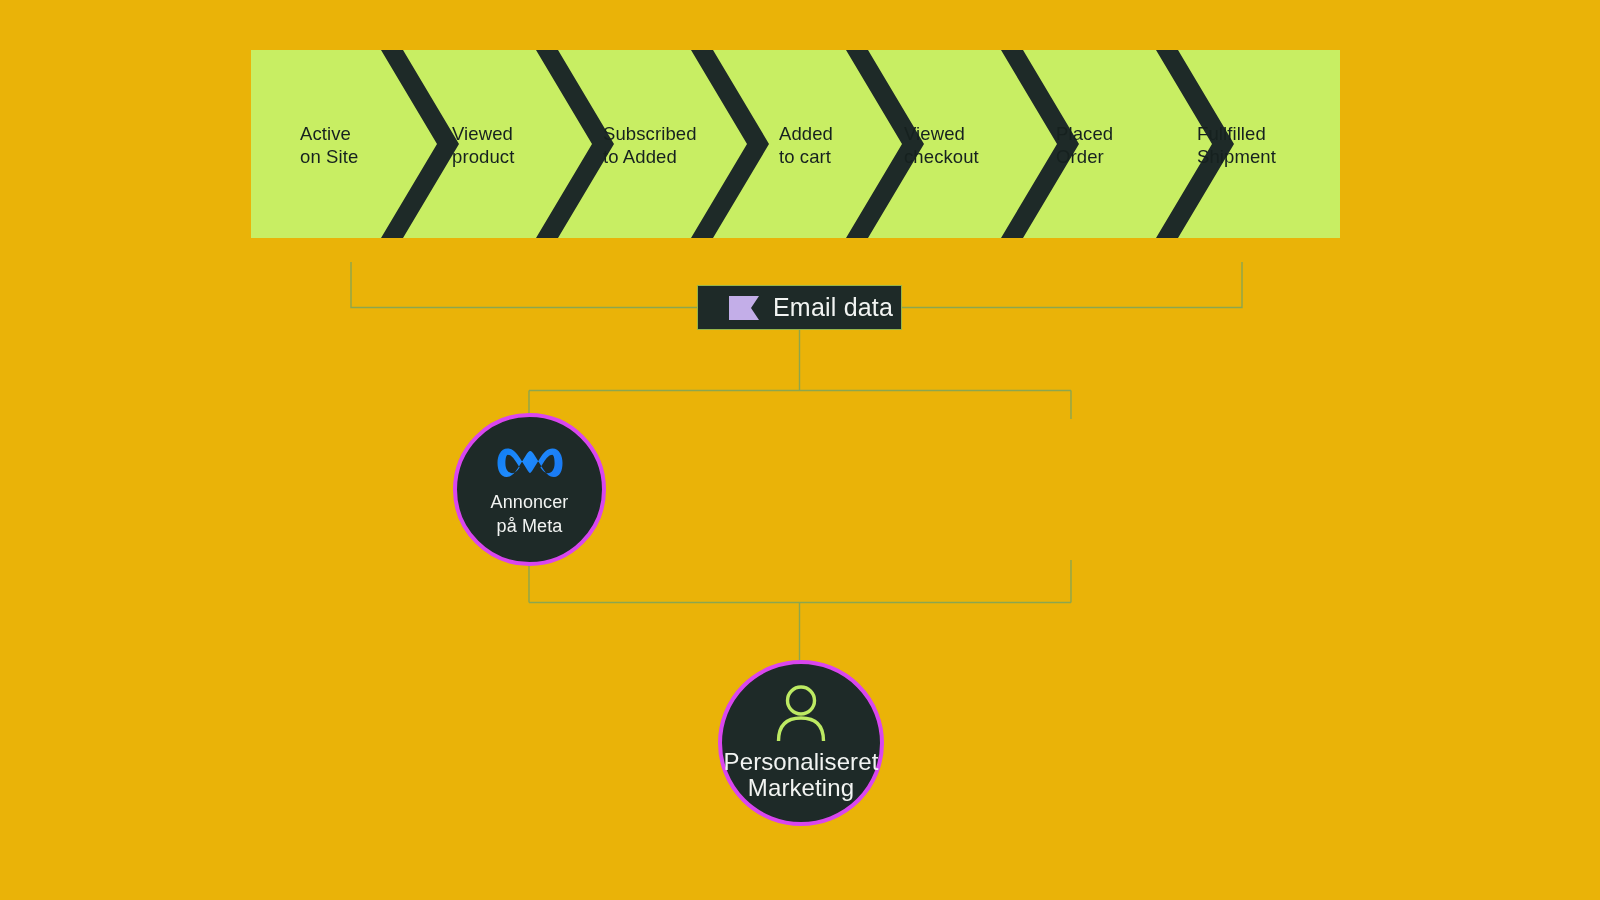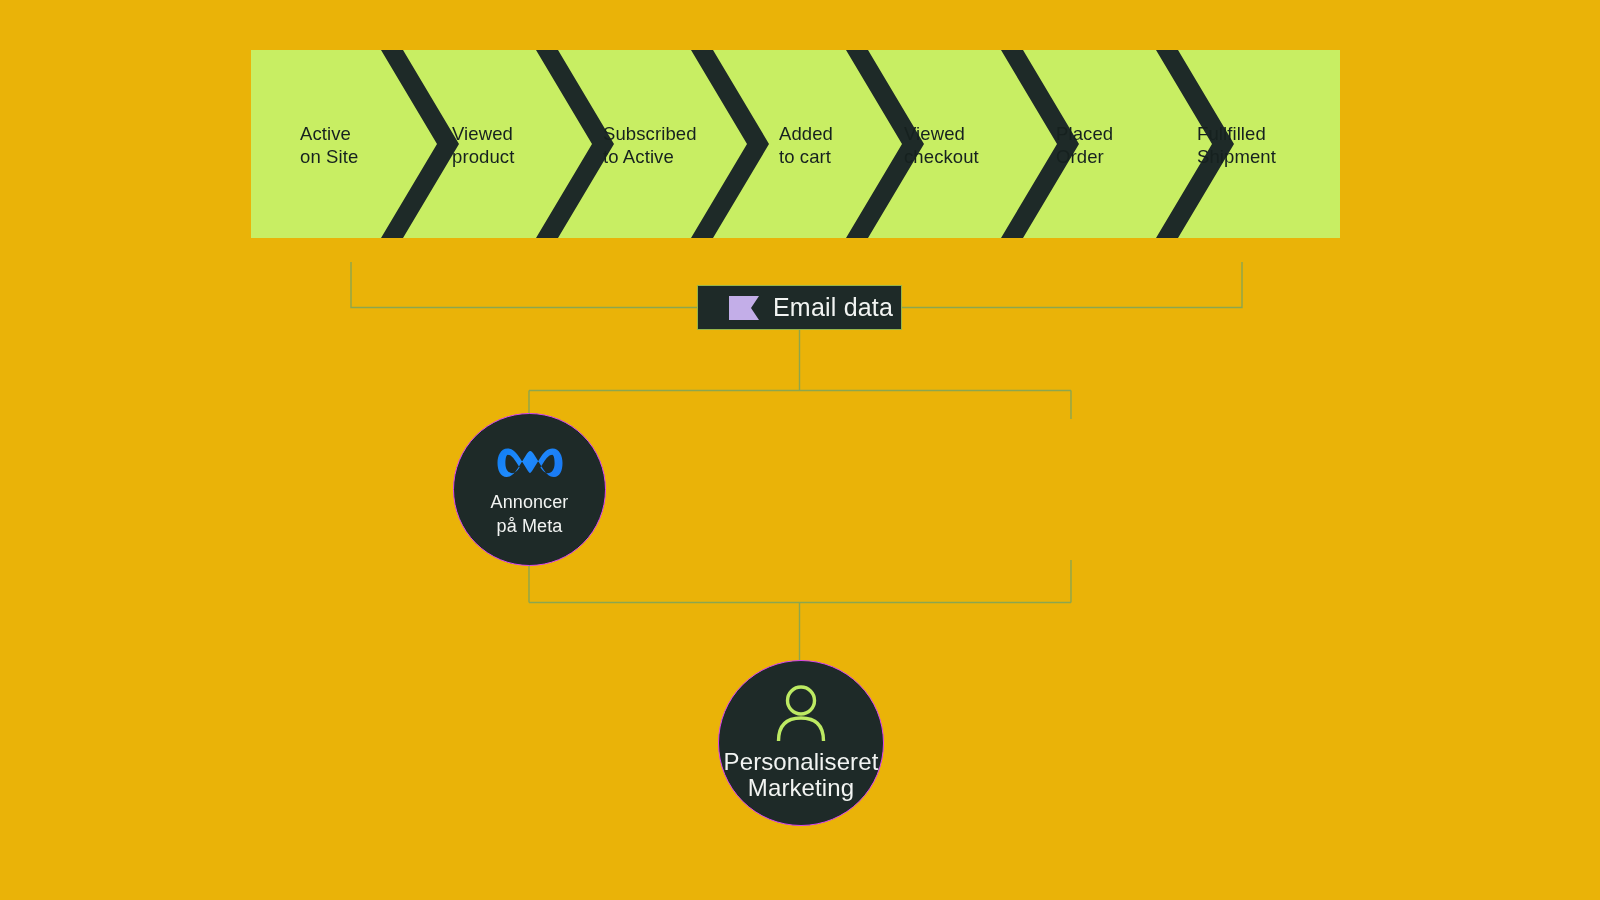--- a/index.html
+++ b/index.html
@@ -68,21 +68,21 @@
   #email-chip .chip-label {
     color: #f2f4f2;
     font-size: 25px;
     letter-spacing: .2px;
   }
 
   
   .node-circle {
     position: absolute;
     box-sizing: border-box;
-    border: 1px solid #d946ef;
+    border: 4px solid #d946ef;
     border-radius: 50%;
     background: #1e2a28;
     display: flex;
     flex-direction: column;
     align-items: center;
     justify-content: center;
   }
   .node-circle .node-label {
     color: #f2f4f2;
     text-align: center;
@@ -143,21 +143,21 @@
         <path d="M595 0 L617 0 L673 94 L617 188 L595 188 L651 94 Z"></path>
         <path d="M750 0 L772 0 L828 94 L772 188 L750 188 L806 94 Z"></path>
         <path d="M905 0 L927 0 L983 94 L927 188 L905 188 L961 94 Z"></path>
       </g>
     </svg>
     <div class="chev-label" style="left:49px; top:72px;">Active
 on Site</div>
     <div class="chev-label" style="left:201px; top:72px;">Viewed
 product</div>
     <div class="chev-label" style="left:352px; top:72px;">Subscribed
-to Active</div>
+to Added</div>
     <div class="chev-label" style="left:528px; top:72px;">Added
 to cart</div>
     <div class="chev-label" style="left:653px; top:72px;">Viewed
 checkout</div>
     <div class="chev-label" style="left:805px; top:72px;">Placed
 Order</div>
     <div class="chev-label" style="left:946px; top:72px;">Fullfilled
 Shipment</div>
   </div>
 

